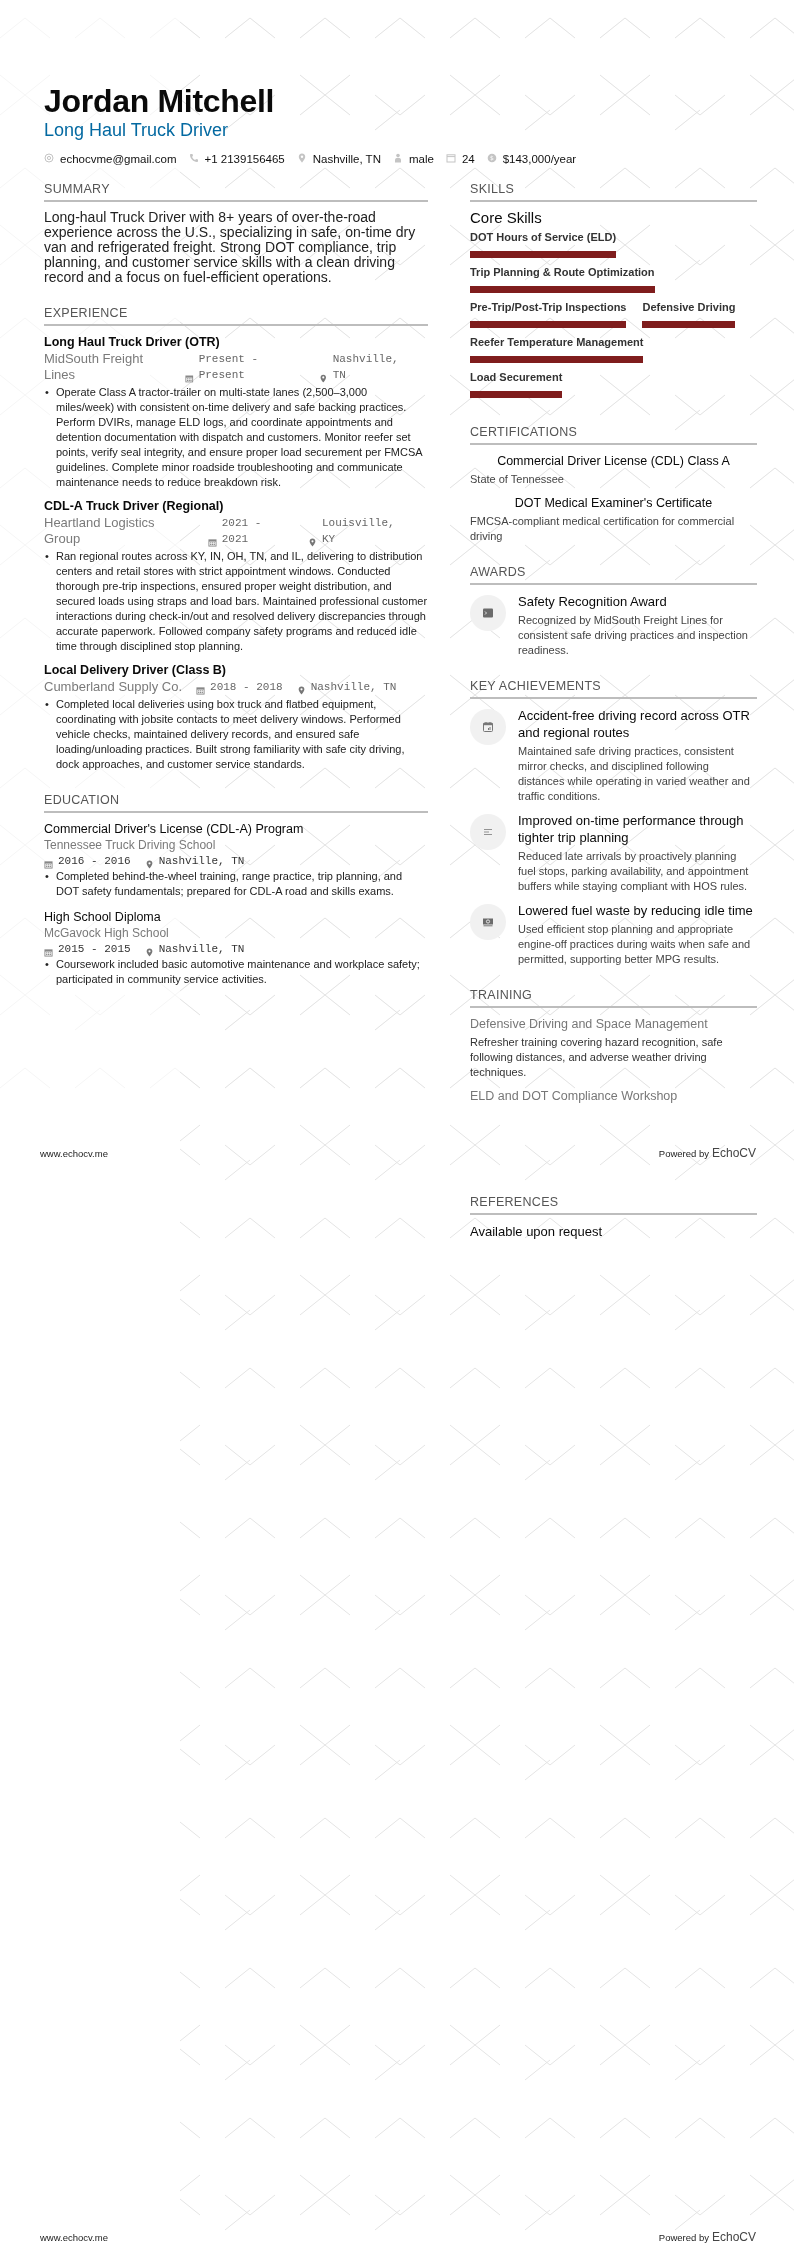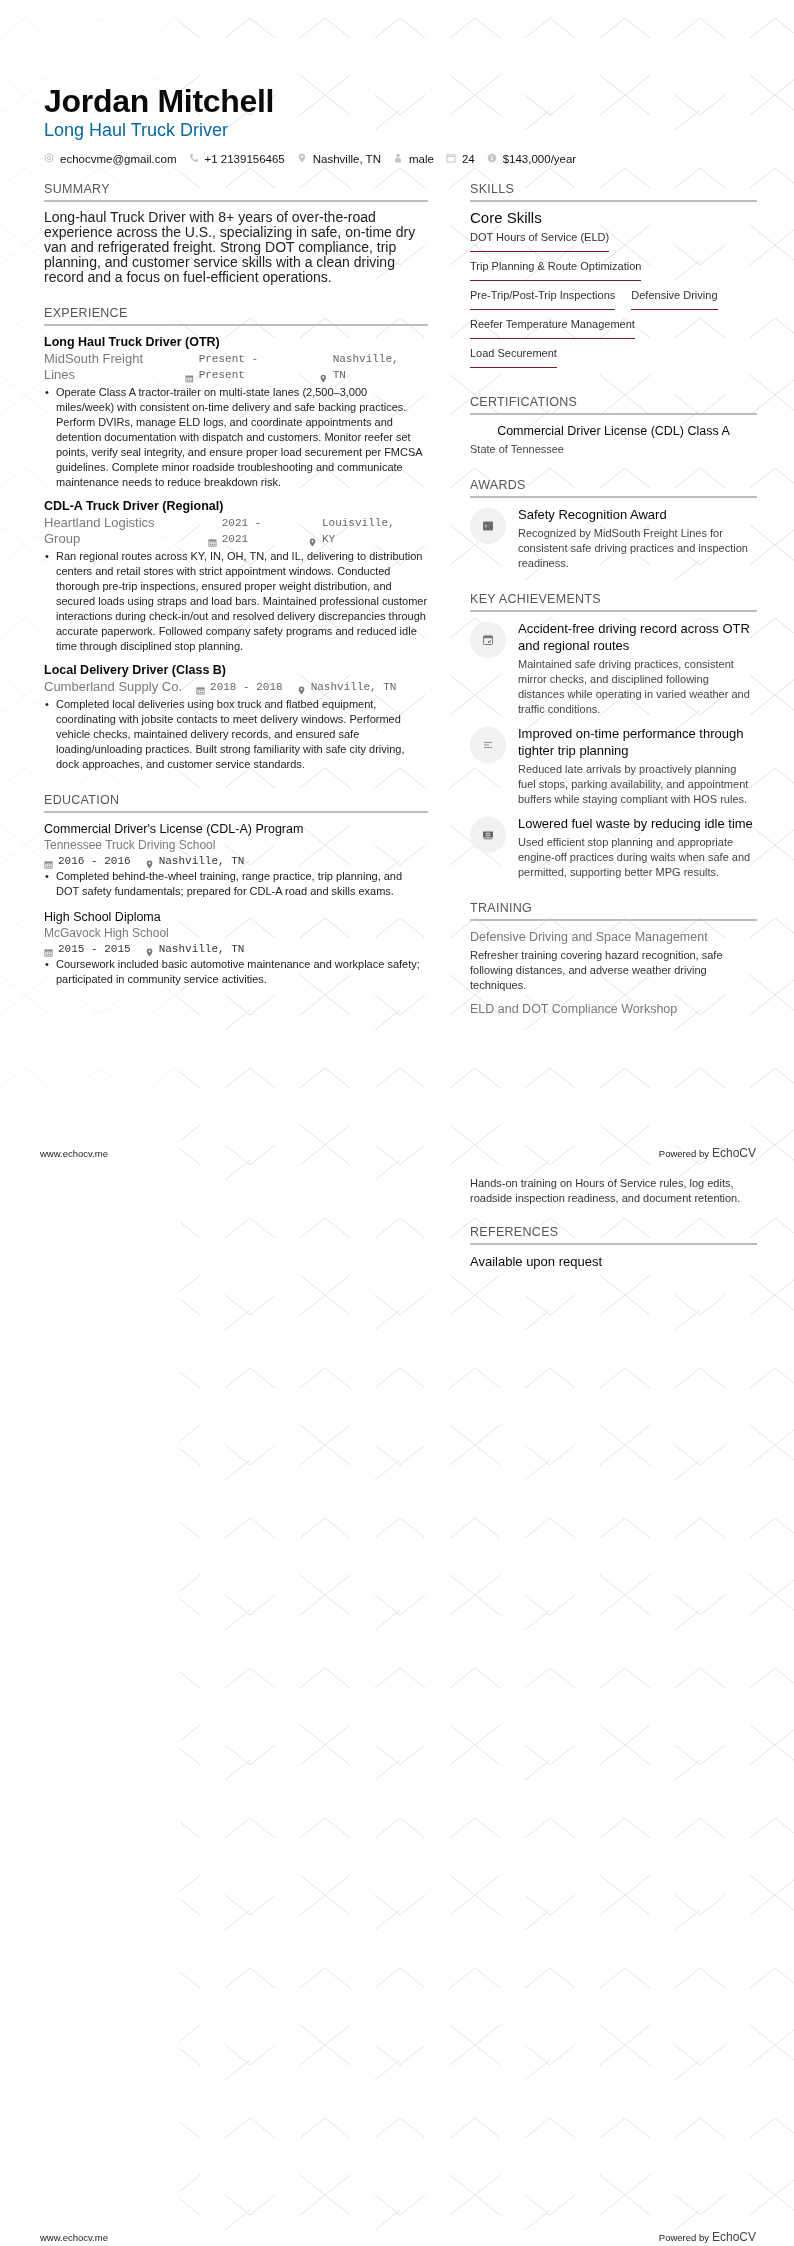--- a/index.html
+++ b/index.html
@@ -36,21 +36,21 @@
   .bullets li { position: relative; padding-left: 12px; font-size: 11px; line-height: 15px; color: #222; }
   .bullets li::before { content: "•"; position: absolute; left: 1px; top: 0; color: #222; }
 
   .edu { margin-bottom: 10px; }
   .edu-title { font-size: 12.5px; color: #0a0a0a; line-height: 17px; }
   .edu-school { font-size: 12px; color: #7a7a7a; line-height: 15px; }
   .edu-meta { display: flex; font-size: 11px; color: #333; line-height: 16px; }
 
   .skills-group { font-size: 15px; color: #0a0a0a; line-height: 19px; margin-bottom: 2px; margin-top: -2px; }
   .skill-tags { display: flex; flex-wrap: wrap; }
-  .skill-tag { font-size: 11px; color: #333; line-height: 15px; padding: 1px 0 6px 0; border-bottom: 1px solid #7f1d1d; margin-right: 16px; margin-bottom: 6px; }
+  .skill-tag { font-size: 11px; color: #333; line-height: 15px; padding: 1px 0 6px 0; border-bottom: 7px solid #7f1d1d; margin-right: 16px; margin-bottom: 6px; font-weight: bold; }
 
   .cert { margin-bottom: 8px; }
   .cert-name { font-size: 12.5px; color: #0a0a0a; line-height: 17px; text-align: center; }
   .cert-desc { font-size: 11px; color: #444; line-height: 15px; margin-top: 2px; }
 
   .ach { display: flex; margin-bottom: 8px; }
   .ach-icon { width: 36px; height: 36px; border-radius: 50%; background: #f1f1f1; flex: 0 0 36px; display: flex; align-items: center; justify-content: center; margin-right: 12px; margin-top: 2px; }
   .ach-icon svg { width: 12px; height: 12px; }
   .ach-body { flex: 1; }
   .ach-title { font-size: 13px; color: #0a0a0a; line-height: 17px; }
@@ -334,20 +334,24 @@
         <span class="skill-tag">Load Securement</span>
       </div>
     </div>
 
     <div class="section">
       <div class="sec-title">CERTIFICATIONS</div>
       <div class="cert">
         <div class="cert-name">Commercial Driver License (CDL) Class A</div>
         <div class="cert-desc">State of Tennessee</div>
       </div>
+      <div class="cert">
+        <div class="cert-name">DOT Medical Examiner's Certificate</div>
+        <div class="cert-desc">FMCSA-compliant medical certification for commercial driving</div>
+      </div>
     </div>
 
     <div class="section">
       <div class="sec-title">AWARDS</div>
       <div class="ach">
         <div class="ach-icon">
           <svg viewBox="0 0 12 12">
               <rect x="1" y="1.5" width="10" height="9" rx="1" fill="#6b6b6b"></rect>
               <polyline points="3,4.5 4.5,6 3,7.5" fill="none" stroke="#fff" stroke-width="0.8"></polyline>
             </svg>
@@ -416,21 +420,20 @@
   <div class="footer" style="top:1104px;">
     <span class="footer-url">www.echocv.me</span>
     <span>
       <span class="footer-powered">Powered by</span><span class="footer-brand">EchoCV</span>
     </span>
   </div>
 </div>
 
 <div class="page page2">
   <div class="cont-right" style="top:53px;">
-    <div class="train-desc">Hands-on training on Hours of Service rules, log edits, roadside inspection readiness, and document retention.</div>
     <div class="section" style="margin-top:18px;">
       <div class="sec-title">REFERENCES</div>
       <div class="ref-text">Available upon request</div>
     </div>
   </div>
 
   <div class="footer" style="top:1104px;">
     <span class="footer-url">www.echocv.me</span>
     <span>
       <span class="footer-powered">Powered by</span><span class="footer-brand">EchoCV</span>

